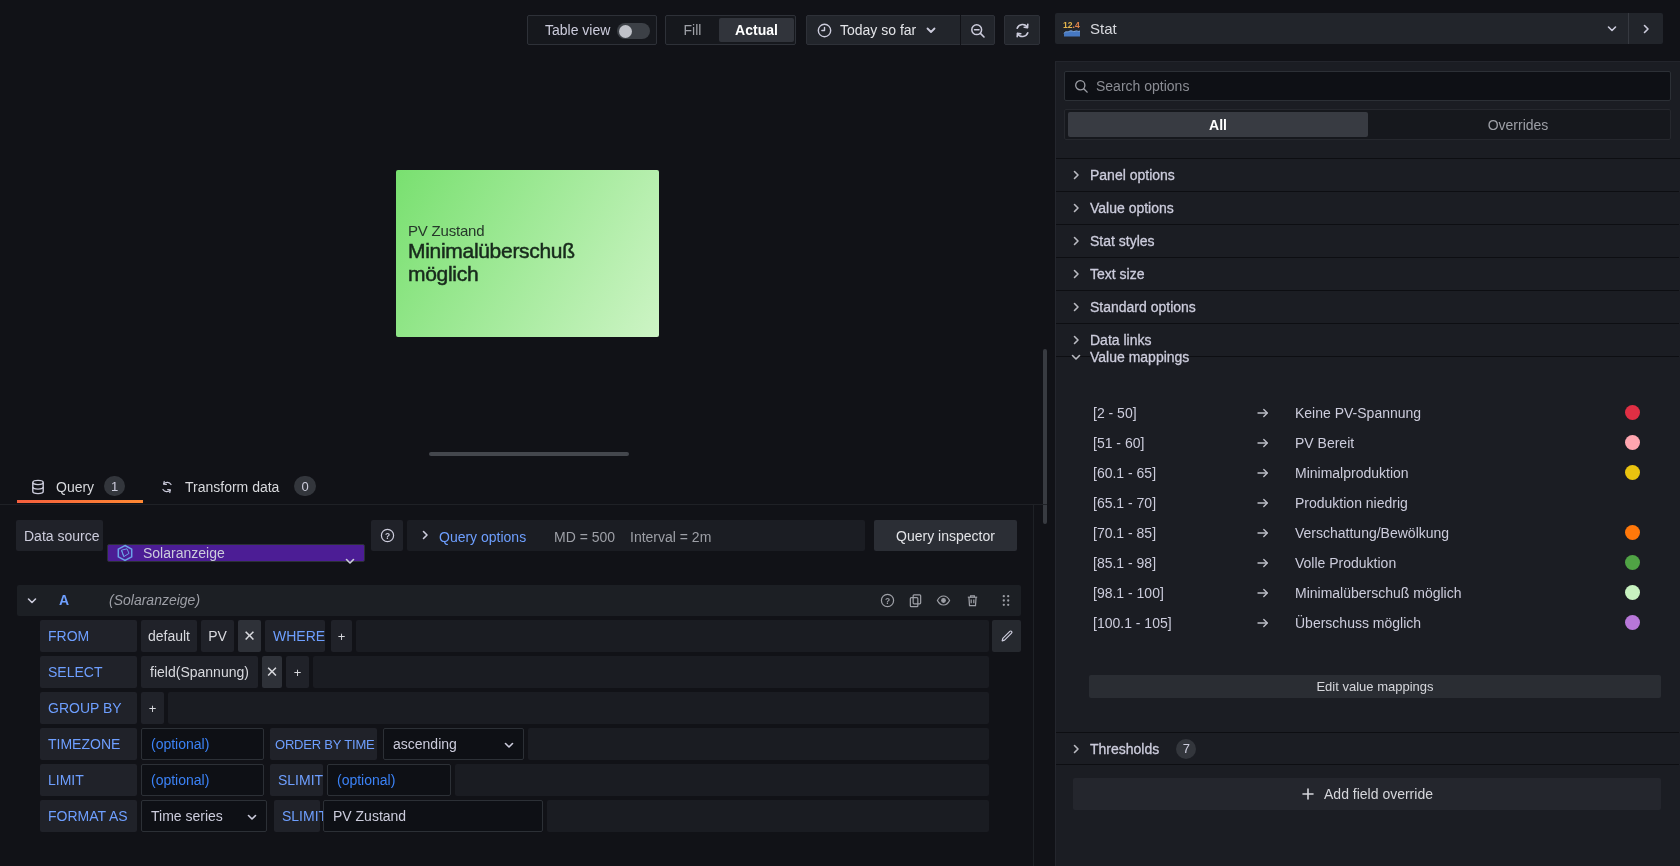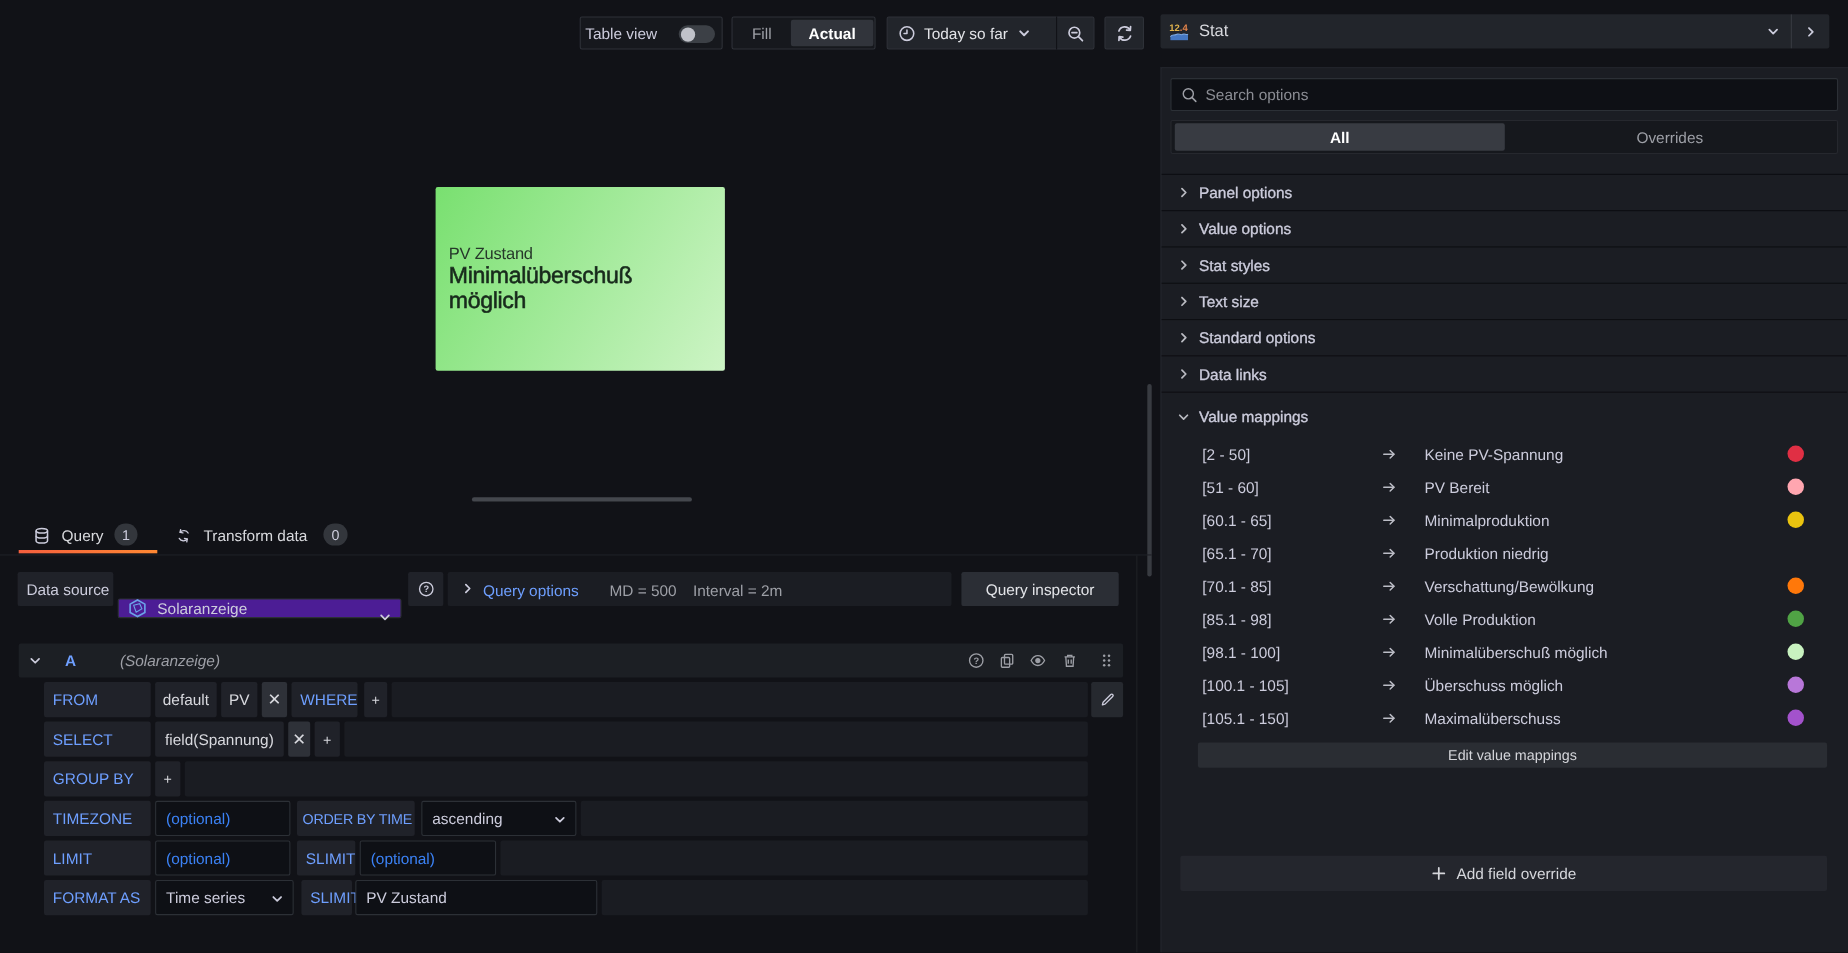--- a/index.html
+++ b/index.html
@@ -19,21 +19,21 @@
   .sect .ttl { margin-left:8px; color:#ccccdc; font-weight:500; -webkit-text-stroke:0.3px #ccccdc; }
   .mrow { position:absolute; left:1056px; width:600px; height:30px; }
   .dot { position:absolute; width:15px; height:15px; border-radius:50%; top:7px; left:569px; }
   svg { display:block; }
 </style>
 </head>
 <body>
 <div id="app">
 
   <div class="tbox" style="left:527px; width:130px;">
-    <span style="margin-left:4px; color:#ccccdc;">Table view</span>
+    <span style="margin-left:17px; color:#ccccdc;">Table view</span>
     <span class="abs" style="left:89px; top:7px; width:33px; height:16px; border-radius:8px; background:#3c4046;">
       <span class="abs" style="left:2px; top:1.5px; width:13px; height:13px; border-radius:50%; background:#c0c2c9;"></span>
     </span>
   </div>
 
   <div class="tbox" style="left:665px; width:131px; background:#16181d;">
     <span style="width:53px; text-align:center; color:#9fa1a8;">Fill</span>
     <span class="abs" style="left:53px; top:2px; width:75px; height:24px; background:#31343b; border-radius:2px; display:flex; align-items:center; justify-content:center; color:#ffffff; font-weight:700;">Actual</span>
   </div>
 
@@ -266,21 +266,21 @@
         <path d="M4.5 2.5 L8 6 L4.5 9.5" fill="none" stroke="#b9bac1" stroke-width="1.6" stroke-linecap="round" stroke-linejoin="round"></path>
       </svg>
       <span class="ttl">Standard options</span>
     </div>
   <div class="sect" style="top:324px;">
       <svg class="chev" width="12" height="12" viewBox="0 0 12 12">
         <path d="M4.5 2.5 L8 6 L4.5 9.5" fill="none" stroke="#b9bac1" stroke-width="1.6" stroke-linecap="round" stroke-linejoin="round"></path>
       </svg>
       <span class="ttl">Data links</span>
     </div>
-  <div class="sect" style="top:362px; border-bottom:none;text-align:center;">
+  <div class="sect" style="top:340px; border-bottom:none;text-align:center;">
       <svg class="chev" width="12" height="12" viewBox="0 0 12 12">
         <path d="M2.5 4.5 L6 8 L9.5 4.5" fill="none" stroke="#b9bac1" stroke-width="1.6" stroke-linecap="round" stroke-linejoin="round"></path>
       </svg>
       <span class="ttl">Value mappings</span>
     </div>
 
   <div class="mrow" style="top:398px;">
       <span class="abs" style="left:37px; top:7px;">[2 - 50]</span>
       <svg class="abs" style="left:201px; top:9px;" width="12" height="12" viewBox="0 0 12 12" fill="none" stroke="#bcbdc6" stroke-width="1.4" stroke-linecap="round" stroke-linejoin="round">
         <path d="M1 6 H10"></path>
@@ -344,34 +344,32 @@
     </div>
   <div class="mrow" style="top:608px;">
       <span class="abs" style="left:37px; top:7px;">[100.1 - 105]</span>
       <svg class="abs" style="left:201px; top:9px;" width="12" height="12" viewBox="0 0 12 12" fill="none" stroke="#bcbdc6" stroke-width="1.4" stroke-linecap="round" stroke-linejoin="round">
         <path d="M1 6 H10"></path>
         <path d="M6.8 2.6 L10.3 6 L6.8 9.4"></path>
       </svg>
       <span class="abs" style="left:239px; top:7px;">Überschuss möglich</span>
       <span class="dot" style="background:#b877d9;"></span>
     </div>
-  <div class="mrow" style="top:638px;">
-      <span class="abs" style="left:37px; top:7px;">[105.1 - 150]</span>
-      <svg class="abs" style="left:201px; top:9px;" width="12" height="12" viewBox="0 0 12 12" fill="none" stroke="#bcbdc6" stroke-width="1.4" stroke-linecap="round" stroke-linejoin="round">
-        <path d="M1 6 H10"></path>
-        <path d="M6.8 2.6 L10.3 6 L6.8 9.4"></path>
-      </svg>
-      <span class="abs" style="left:239px; top:7px;">Maximalüberschuss</span>
-      <span class="dot" style="background:#a352cc;"></span>
-    </div>
 
   <div class="abs flex" style="left:1089px; top:675px; width:572px; height:23px; background:#2a2d33; border-radius:2px; justify-content:center;">
       <span style="font-weight:500; font-size:13px; color:#d5d6db;">Edit value mappings</span>
     </div>
 
+  <div class="sect" style="top:732px; border-top:1px solid #0d0e12;">
+    <svg class="chev" width="12" height="12" viewBox="0 0 12 12">
+        <path d="M4.5 2.5 L8 6 L4.5 9.5" fill="none" stroke="#b9bac1" stroke-width="1.6" stroke-linecap="round" stroke-linejoin="round"></path>
+      </svg>
+    <span class="ttl">Thresholds</span>
+    <span class="flex" style="margin-left:17px; width:20px; height:20px; border-radius:10px; background:#33363c; justify-content:center; font-size:13px; color:#ccccdc;">7</span>
+  </div>
 
   <div class="abs flex" style="left:1073px; top:778px; width:588px; height:32px; background:#24262d; border-radius:2px; justify-content:center;">
     <svg width="14" height="14" viewBox="0 0 14 14">
         <path d="M7 2 V12 M2 7 H12" stroke="#d5d6db" stroke-width="1.6" stroke-linecap="round"></path>
       </svg>
     <span style="margin-left:9px; font-weight:500; color:#d5d6db;">Add field override</span>
   </div>
 
 </div>
 

